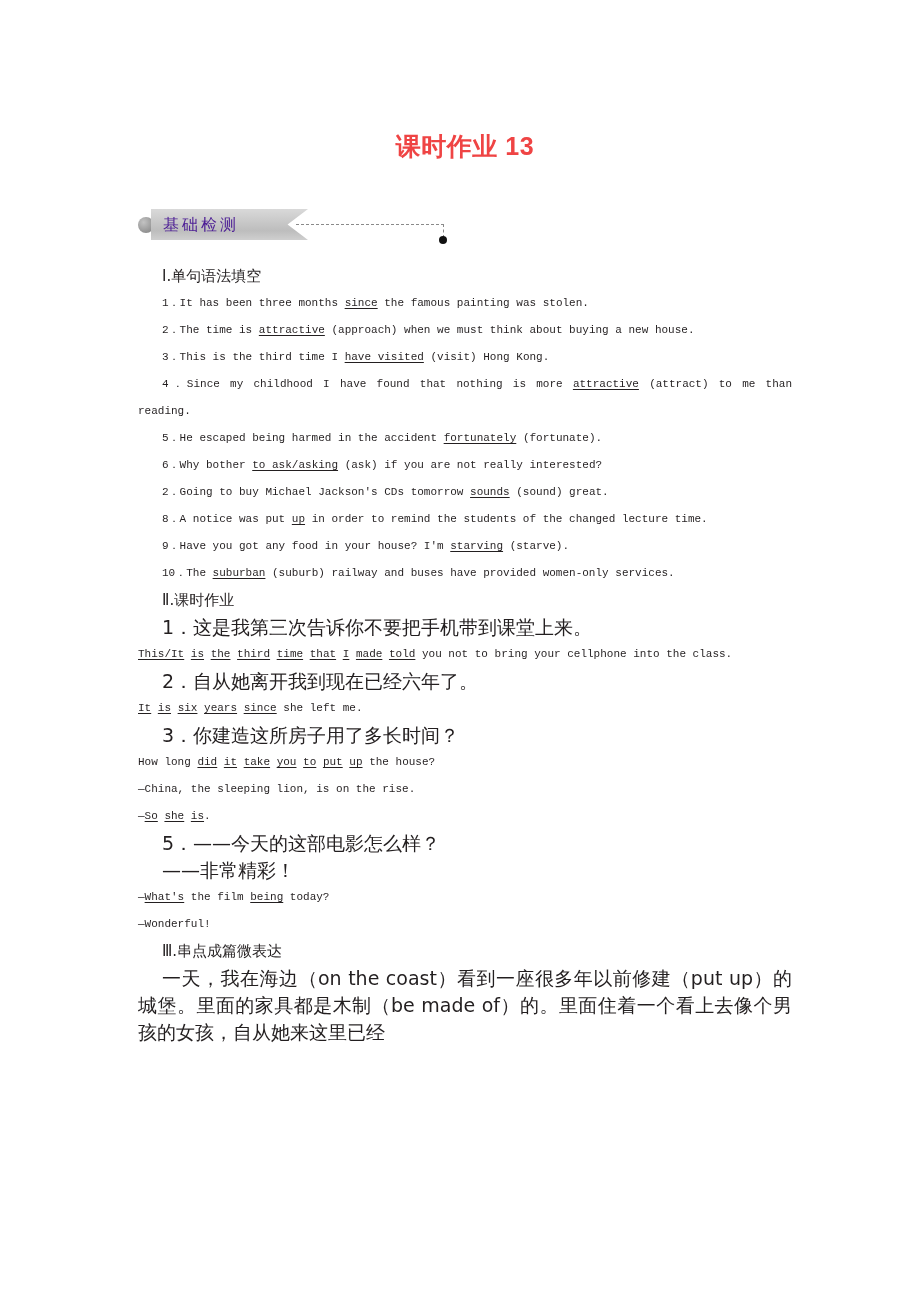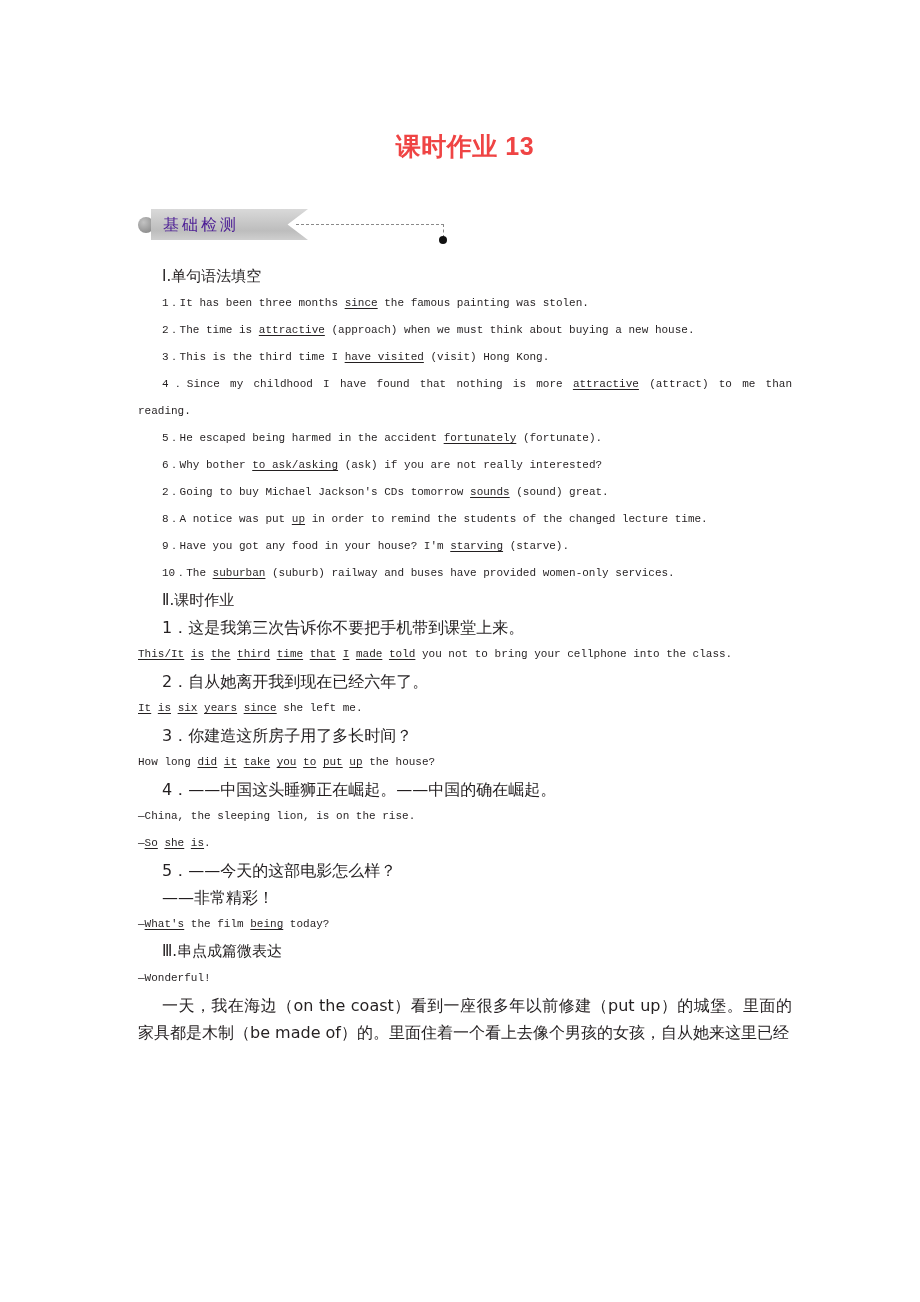--- a/index.html
+++ b/index.html
@@ -122,21 +122,21 @@
   .just {
     text-align: justify;
     text-align-last: left;
     text-justify: inter-word;
   }
   .ind {
     text-indent: 24px;
   }
   .cn {
     font-family: "DejaVu Sans", "Liberation Sans", sans-serif;
-    font-size: 16px;
+    font-size: 19px;
   }
   .sec-head {
     font-family: "DejaVu Sans", "Liberation Sans", sans-serif;
     font-size: 15px;
     text-indent: 24px;
   }
   u.ans {
     text-decoration: underline;
     text-underline-offset: 2px;
   }
@@ -187,26 +187,25 @@
 
     <div class="ln cn ind">1．这是我第三次告诉你不要把手机带到课堂上来。</div>
     <div class="ln just"><u class="ans">This/It</u> <u class="ans">is</u> <u class="ans">the</u> <u class="ans">third</u> <u class="ans">time</u> <u class="ans">that</u> <u class="ans">I</u> <u class="ans">made</u> <u class="ans">told</u><span> you not to bring your cellphone into the class.</span></div>
 
     <div class="ln cn ind">2．自从她离开我到现在已经六年了。</div>
     <div class="ln"><u class="ans">It</u> <u class="ans">is</u> <u class="ans">six</u> <u class="ans">years</u> <u class="ans">since</u><span> she left me.</span></div>
 
     <div class="ln cn ind">3．你建造这所房子用了多长时间？</div>
     <div class="ln"><span>How long </span><u class="ans">did</u> <u class="ans">it</u> <u class="ans">take</u> <u class="ans">you</u> <u class="ans">to</u> <u class="ans">put</u> <u class="ans">up</u><span> the house?</span></div>
 
-    <div class="ln cn ind">4．——中国这头睡狮正在崛起。——中国的确在崛起。</div>
     <div class="ln">—China, the sleeping lion, is on the rise.</div>
     <div class="ln"><span>—</span><u class="ans">So</u> <u class="ans">she</u> <u class="ans">is</u><span>.</span></div>
 
     <div class="ln cn ind">5．——今天的这部电影怎么样？</div>
     <div class="ln cn ind">——非常精彩！</div>
     <div class="ln"><span>—</span><u class="ans">What's</u><span> the film </span><u class="ans">being</u><span> today?</span></div>
+    <div class="ln">—Wonderful!</div>
+
     <div class="ln sec-head">Ⅲ.串点成篇微表达</div>
-
-    <div class="ln">—Wonderful!</div>
     <div class="ln cn just ind">一天，我在海边（on the coast）看到一座很多年以前修建（put up）的城堡。里面的家具都是木制（be made of）的。里面住着一个看上去像个男孩的女孩，自从她来这里已经</div>
 
   </div>
 </div>
 
 </body></html>

